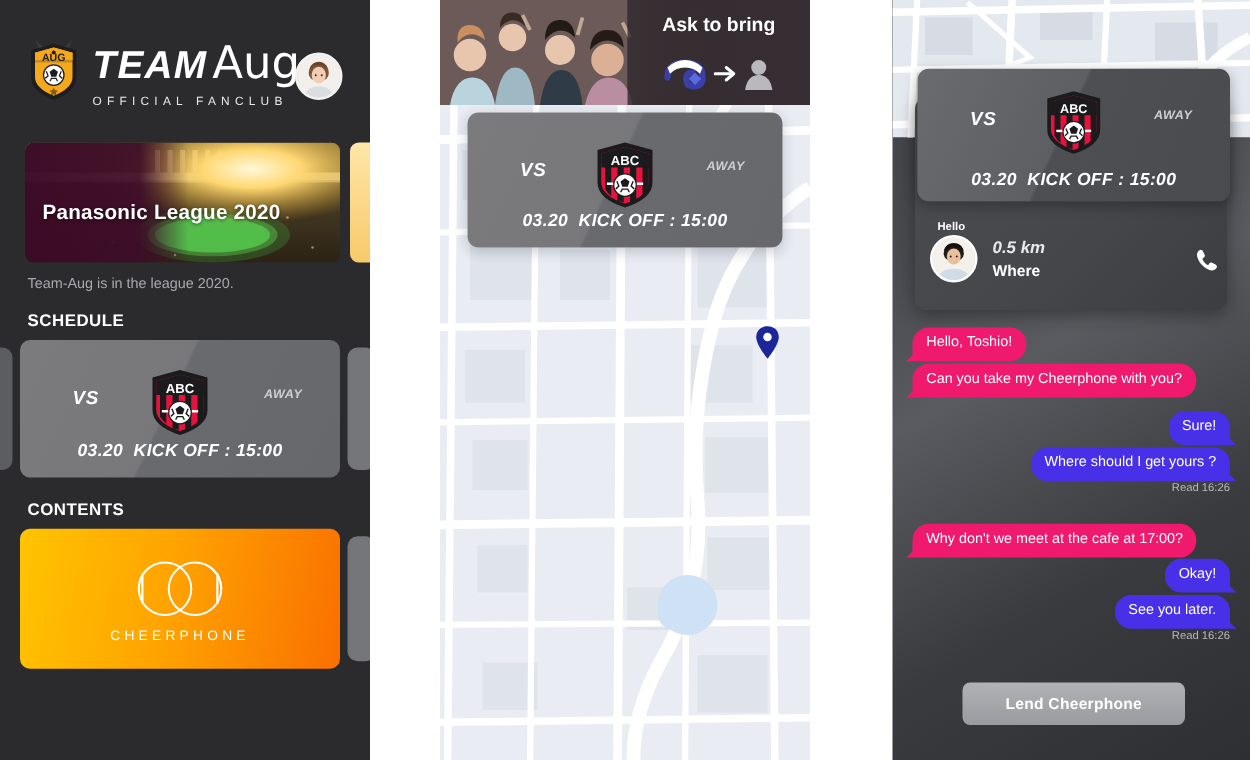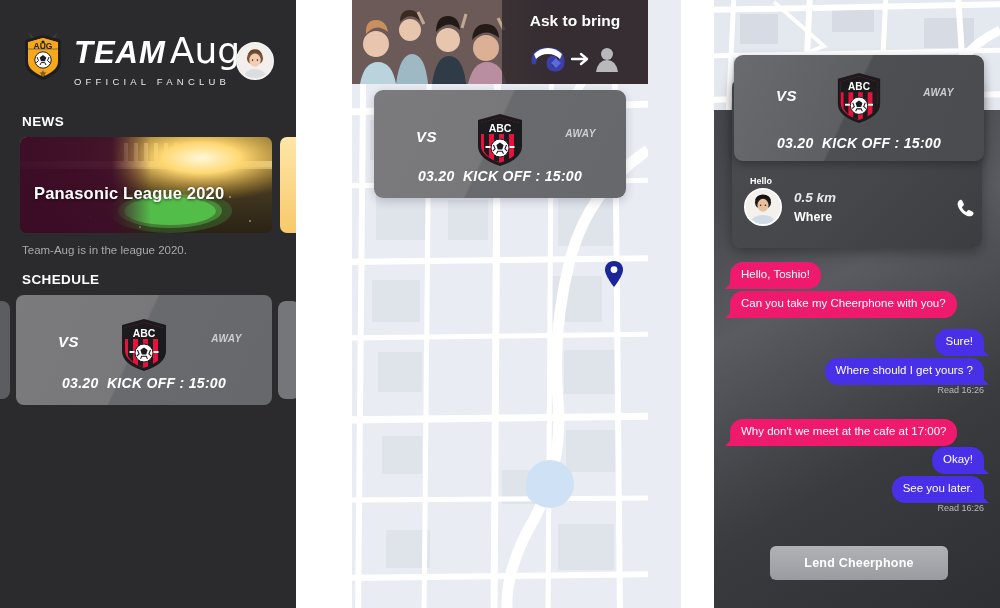--- a/index.html
+++ b/index.html
@@ -120,21 +120,21 @@
     border-radius: 8px; background:#75767a;
   }
   .cp-logo { position:absolute; left:50%; top: 22px; transform:translateX(-50%); }
   .cp-name {
     position:absolute; left:0; right:0; bottom: 20px; text-align:center;
     color:#fff; font-size: 11px; letter-spacing: 3.4px; font-weight: 400;
   }
 
   
   .panel2 {
-    position:absolute; left: 352px; top: 0; width: 329px; height: 608px;
+    position:absolute; left: 352px; top: 0; width: 296px; height: 608px;
     background:#e9ecf2; overflow:hidden;
   }
   .photo-strip { position:absolute; left:0; top:0; width: 296px; height: 84px; overflow:hidden; }
   .photo-bg { position:absolute; inset: 0; }
   .ask-panel {
     position:absolute; right:0; top:0; width: 146px; height: 84px;
     background: linear-gradient(90deg, rgba(52,44,48,.82), rgba(52,44,48,.97) 30%, #362e32 100%);
   }
   .ask-title {
     position:absolute; left:0; right:0; top: 12px; text-align:center;
@@ -266,21 +266,20 @@
           <ellipse cx="19" cy="18" rx="6.4" ry="7.4" fill="#f2cdb4"></ellipse>
           <path d="M11 12 q8 -6 16 0 q-2 -6 -8 -6 q-6 0 -8 6Z" fill="#6b4429"></path>
           <path d="M6 38 q2 -10 13 -10 q11 0 13 10Z" fill="#dcdde1"></path>
           <circle cx="16.3" cy="18" r=".9" fill="#3a2a20"></circle>
           <circle cx="21.7" cy="18" r=".9" fill="#3a2a20"></circle>
         </svg>
       </div>
     </div>
 
     <div class="news-wrap">
-      <div class="sec-title">NEWS</div>
       <div class="carousel">
         <div class="news-card">
           <svg class="news-img" viewBox="0 0 252 96" preserveAspectRatio="none">
             <defs>
               <linearGradient id="skyg" x1="0" y1="0" x2="0" y2="1">
                 <stop offset="0" stop-color="#6d5f36"></stop>
                 <stop offset="1" stop-color="#2a2114"></stop>
               </linearGradient>
               <radialGradient id="sung" cx="0.72" cy="0.22" r="0.45">
                 <stop offset="0" stop-color="#fff8d8"></stop>
@@ -357,20 +356,39 @@
             </div>
             <div class="away-label">AWAY</div>
           </div>
           <div class="kick-row">
             <span>03.20</span>&nbsp;&nbsp;<span>KICK OFF : 15:00</span>
           </div>
         </div>
       </div>
     </div>
 
+    <div class="cont-wrap">
+      <div class="sec-title">CONTENTS</div>
+      <div class="carousel">
+        <div class="cont-peek"></div>
+        <div class="cont-card">
+          <div class="cp-logo">
+            <svg width="78" height="52" viewBox="0 0 78 52">
+              <circle cx="27" cy="26" r="21" fill="none" stroke="#fff" stroke-width="1.6"></circle>
+              <circle cx="51" cy="26" r="21" fill="none" stroke="#fff" stroke-width="1.6"></circle>
+              <rect x="8" y="14" width="1.8" height="24" fill="#fff"></rect>
+              <rect x="68" y="14" width="1.8" height="24" fill="#fff"></rect>
+              <path d="M6 26 a21 21 0 0 1 10 -18" fill="none" stroke="#fff" stroke-width="1.6"></path>
+              <path d="M72 26 a21 21 0 0 0 -10 -18" fill="none" stroke="#fff" stroke-width="1.6"></path>
+            </svg>
+          </div>
+          <div class="cp-name">CHEERPHONE</div>
+        </div>
+      </div>
+    </div>
   </div>
 
   <div class="panel2">
 
     <svg class="map-canvas" viewBox="0 0 296 608" preserveAspectRatio="none">
       <rect width="296" height="608" fill="#e9ecf2"></rect>
       <g fill="#dfe3ea">
         <rect x="18" y="120" width="42" height="40"></rect>
         <rect x="78" y="128" width="36" height="34"></rect>
         <rect x="140" y="118" width="44" height="46"></rect>

